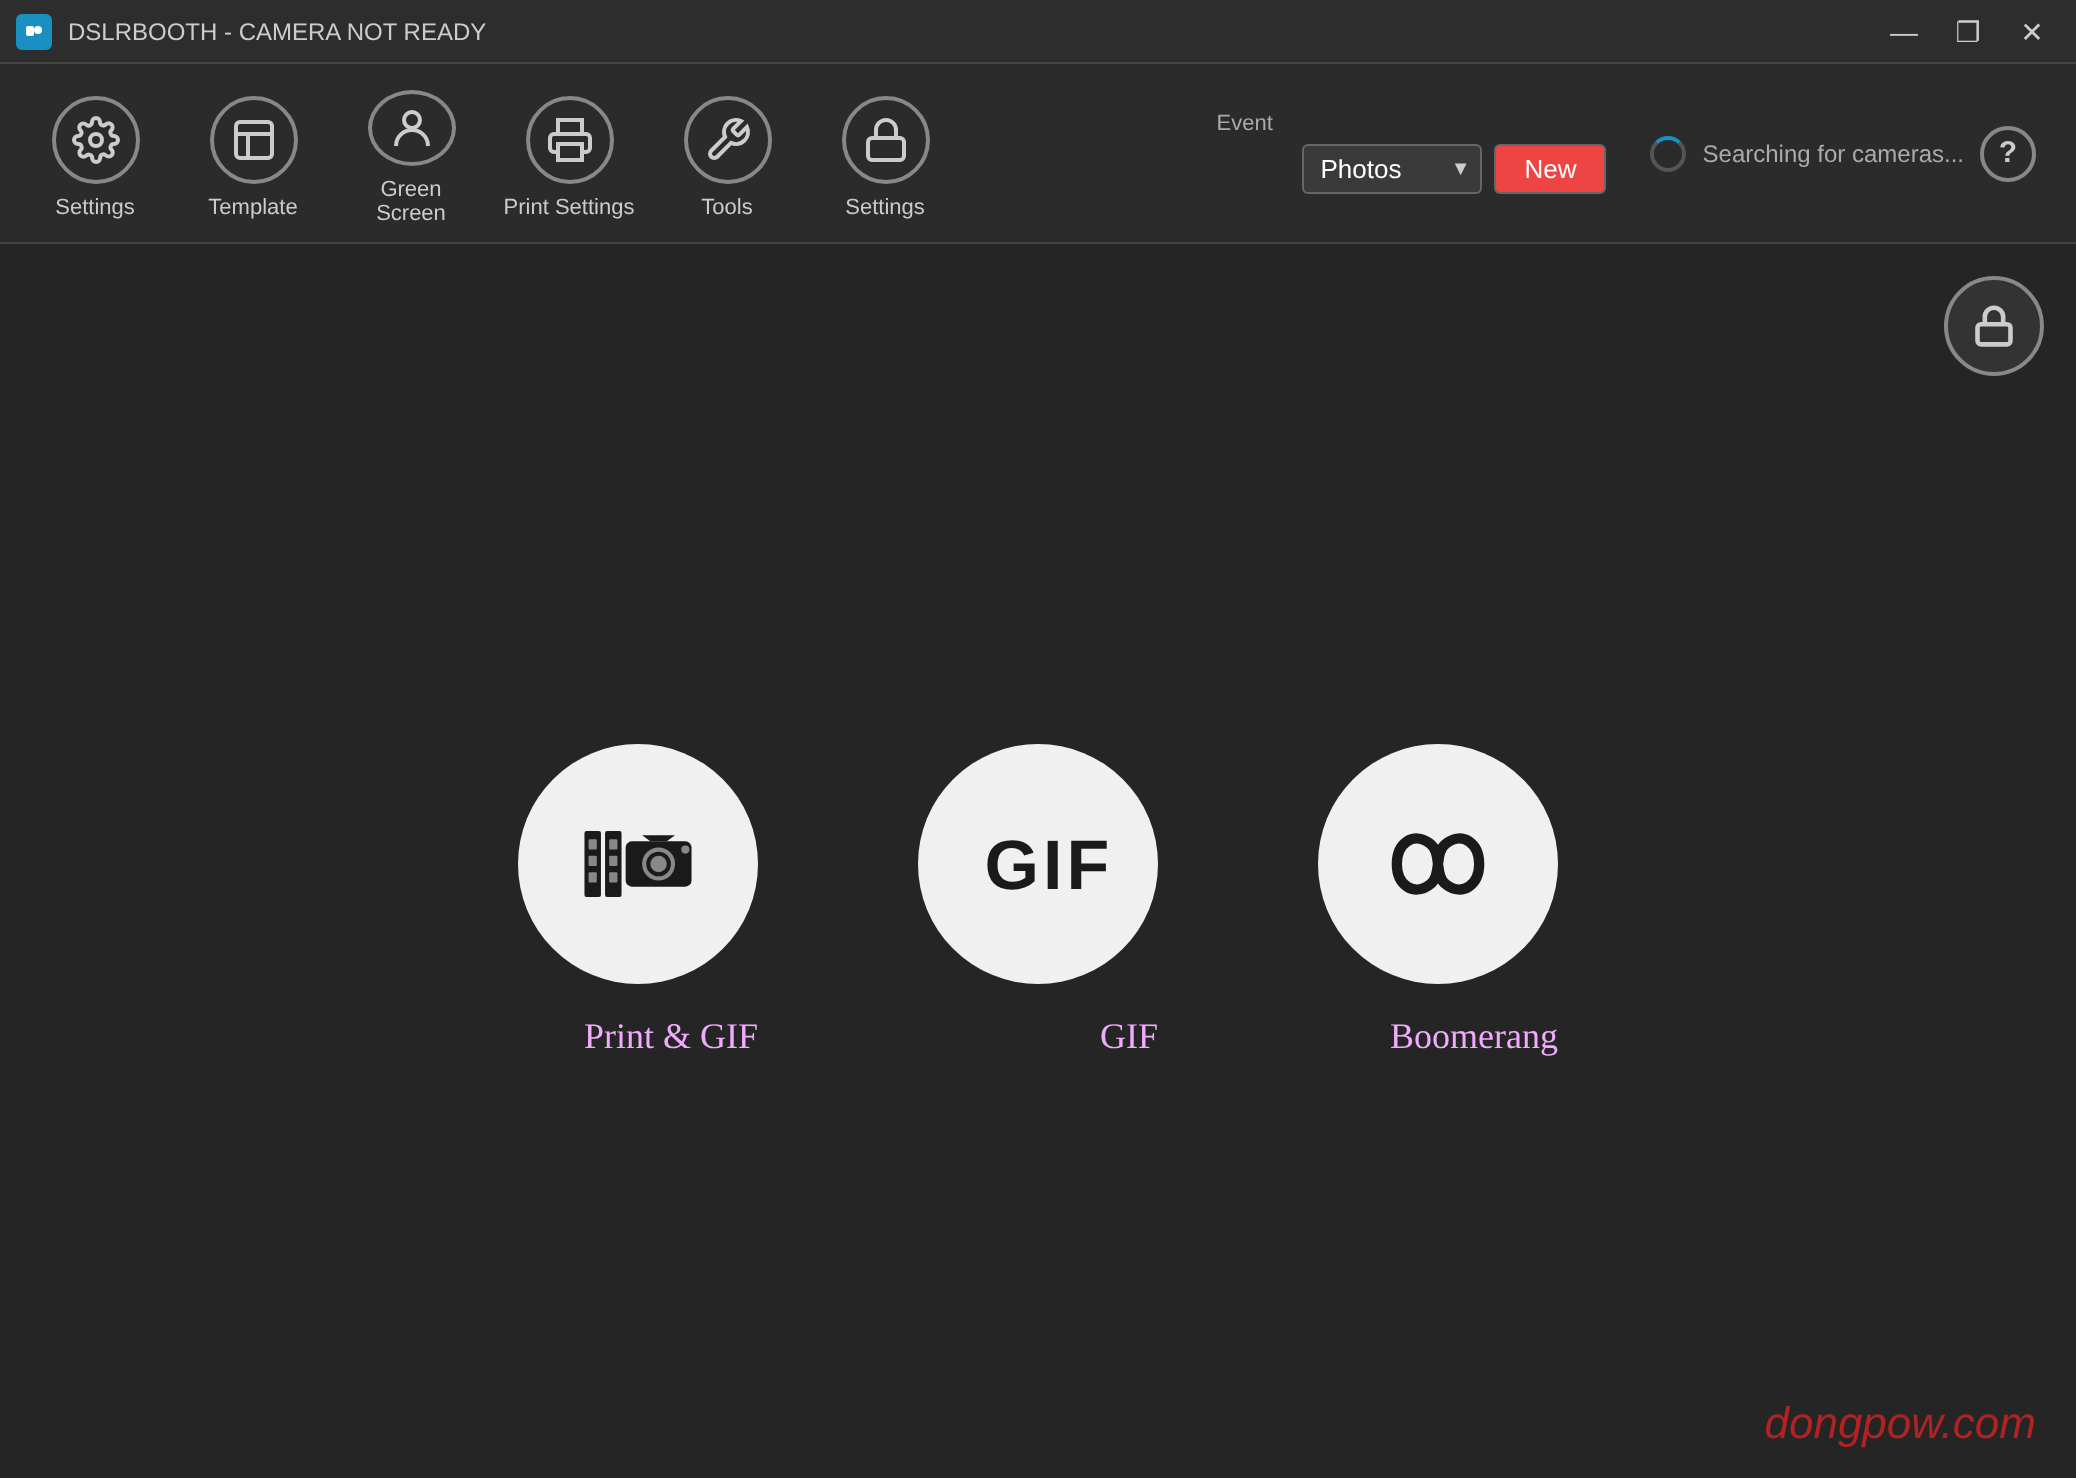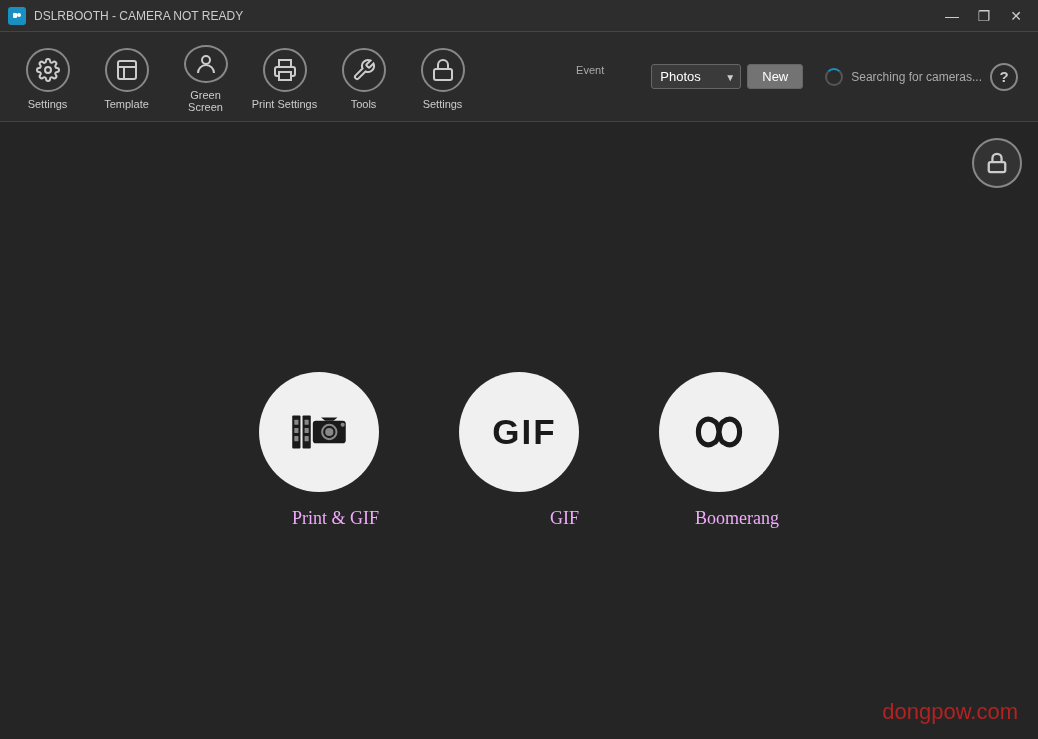--- a/index.html
+++ b/index.html
@@ -102,21 +102,21 @@
     }
     .toolbar-label {
       font-size: 11px;
       color: #cccccc;
       text-align: center;
     }
 
     
     .toolbar-right {
       display: flex;
-      flex-direction: row;
+      flex-direction: column;
       align-items: flex-start;
       gap: 4px;
       margin-right: 10px;
     }
     .event-label {
       font-size: 11px;
       color: #aaaaaa;
     }
     .event-controls {
       display: flex;
@@ -144,21 +144,21 @@
     .dropdown-arrow {
       position: absolute;
       right: 6px;
       top: 50%;
       transform: translateY(-50%);
       color: #ccc;
       font-size: 10px;
       pointer-events: none;
     }
     .new-btn {
-      background: #737373;
+      background: #ef4444;
       border: 1px solid #666;
       color: #fff;
       padding: 4px 14px;
       font-size: 13px;
       border-radius: 3px;
       cursor: pointer;
     }
 
     
     .camera-status {
@@ -267,20 +267,21 @@
       height: 70px;
     }
 
     
     .watermark {
       position: absolute;
       bottom: 14px;
       right: 20px;
       font-size: 22px;
       color: #cc2222;
+      font-style: italic;
       opacity: 0.85;
     }
   </style>
 </head>
 <body>
 
 <div class="title-bar">
   <div class="title-bar-left">
     <div class="title-bar-icon">
       <svg width="14" height="14" viewBox="0 0 14 14">

